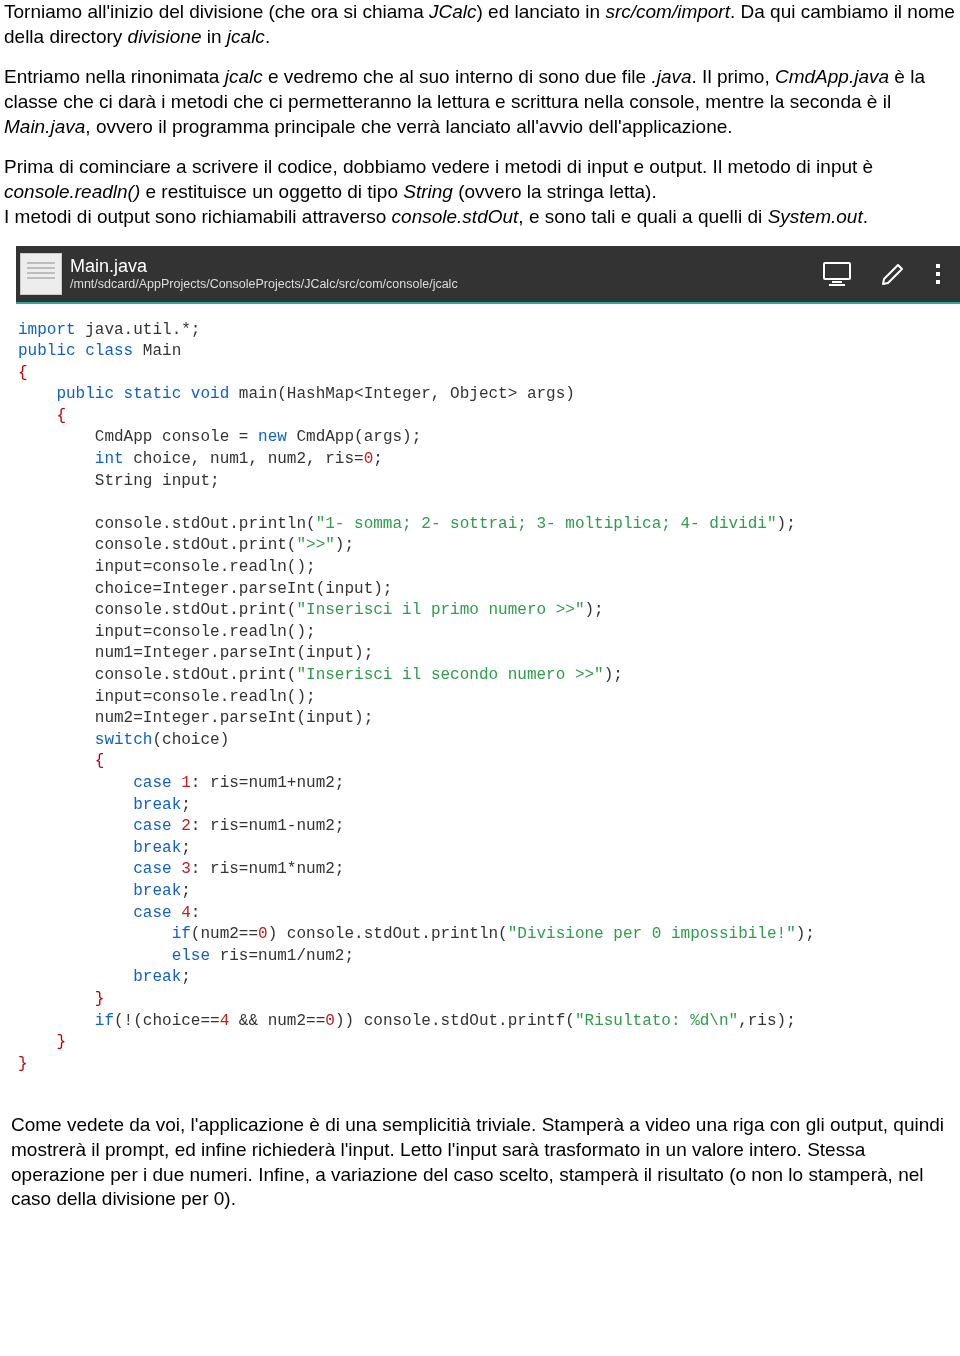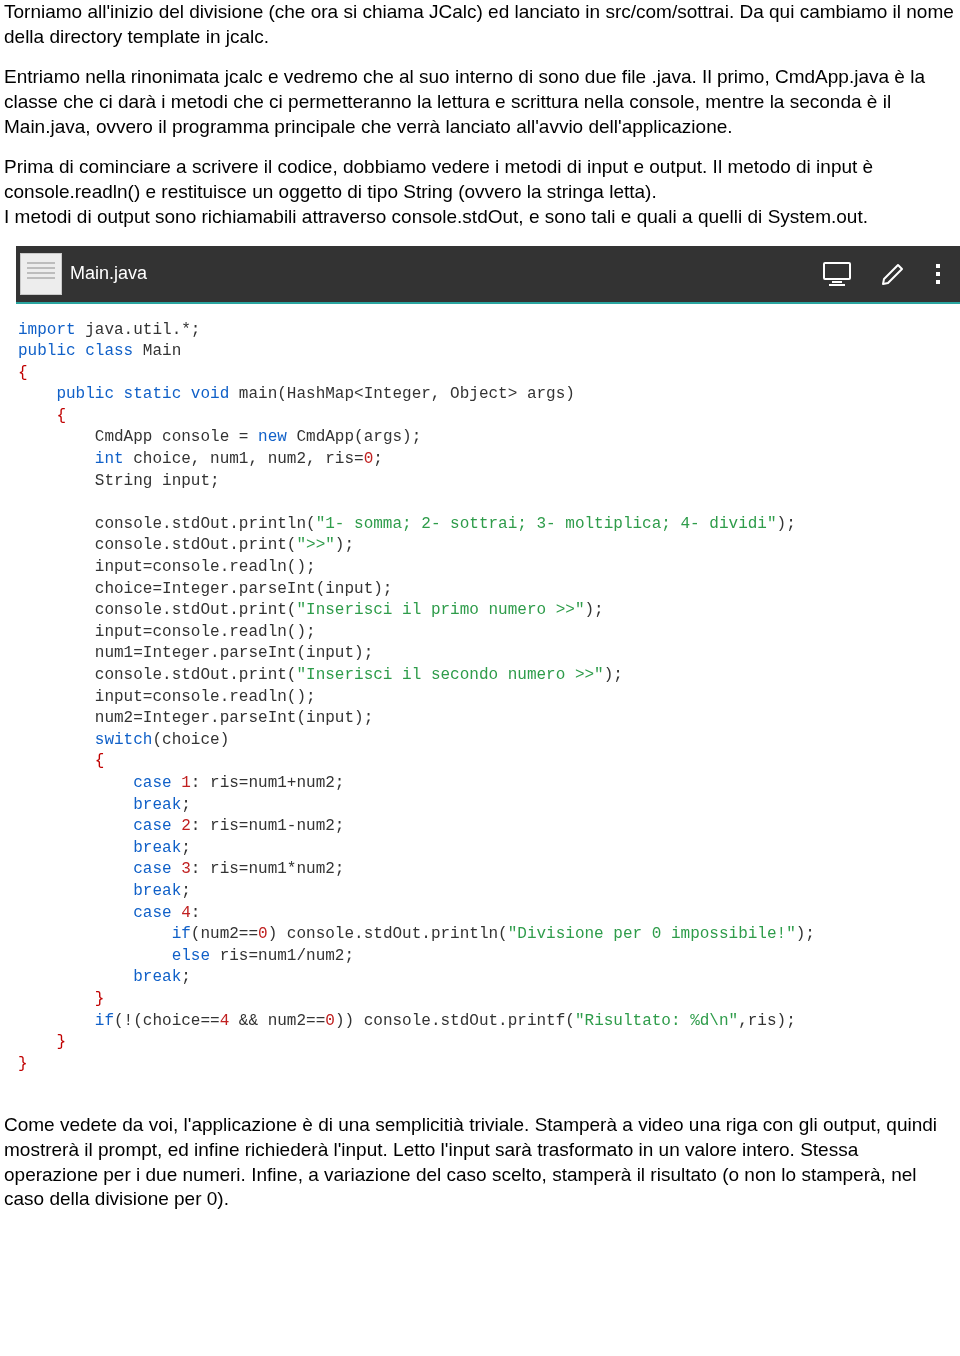--- a/index.html
+++ b/index.html
@@ -11,21 +11,21 @@
     color: #000;
     background: #fff;
     width: 960px;
   }
   .content {
     padding: 0 4px;
   }
   p {
     margin: 0 0 16px 0;
   }
-  .italic { }
+  .italic { font-style: italic; }
 
   .ide-header {
     background: #333333;
     color: #fff;
     height: 56px;
     display: flex;
     align-items: center;
     border-bottom: 2px solid #2aa5a0;
     margin: 4px 0 2px 16px;
   }
@@ -73,39 +73,40 @@
     white-space: pre;
     padding: 14px 0 10px 2px;
     margin-left: 16px;
     color: #333;
   }
   .kw { color: #1060c8; }
   .num { color: #c02020; }
   .str { color: #2e9c4a; }
   .br { color: #c00000; }
 
-  .bottom { margin-top: 28px; }
+  .bottom { margin-top: 28px; margin-left: 7px; }
 </style>
 </head>
 <body>
 
 <div class="content">
 
-<p><span>Torniamo all'inizio del divisione (che ora si chiama </span><span class="italic">JCalc</span><span>) ed lanciato in </span><span class="italic">src/com/sottrai</span><span>. Da qui cambiamo il nome della directory </span><span class="italic">template</span><span> in </span><span class="italic">jcalc</span><span>.</span></p>
+<p><span>Torniamo all'inizio del divisione (che ora si chiama </span><span class="italic">JCalc</span><span>) ed lanciato in </span><span class="italic">src/com/import</span><span>. Da qui cambiamo il nome della directory </span><span class="italic">divisione</span><span> in </span><span class="italic">jcalc</span><span>.</span></p>
 
 <p><span>Entriamo nella rinonimata </span><span class="italic">jcalc</span><span> e vedremo che al suo interno di sono due file </span><span class="italic">.java</span><span>. Il primo, </span><span class="italic">CmdApp.java</span><span> è la classe che ci darà i metodi che ci permetteranno la lettura e scrittura nella console, mentre la seconda è il </span><span class="italic">Main.java</span><span>, ovvero il programma principale che verrà lanciato all'avvio dell'applicazione.</span></p>
 
 <p><span>Prima di cominciare a scrivere il codice, dobbiamo vedere i metodi di input e output. Il metodo di input è </span><span class="italic">console.readln()</span><span> e restituisce un oggetto di tipo </span><span class="italic">String</span><span> (ovvero la stringa letta).</span><br><span>I metodi di output sono richiamabili attraverso </span><span class="italic">console.stdOut</span><span>, e sono tali e quali a quelli di </span><span class="italic">System.out</span><span>.</span></p>
 
 </div>
 
 <div class="ide-header">
   <div class="file-icon"></div>
   <div class="file-info">
     <div class="file-name">Main.java</div>
+    <div class="file-path">/mnt/sdcard/AppProjects/ConsoleProjects/JCalc/src/com/console/jcalc</div>
   </div>
   <div class="header-icons">
     <span>
       <svg width="30" height="26" viewBox="0 0 30 26">
           <rect x="2" y="2" width="26" height="16" rx="1" fill="none" stroke="#fff" stroke-width="2"></rect>
           <rect x="10" y="20" width="10" height="2" fill="#fff"></rect>
           <rect x="7" y="23" width="16" height="2" fill="#fff"></rect>
         </svg>
     </span>
     <span>

